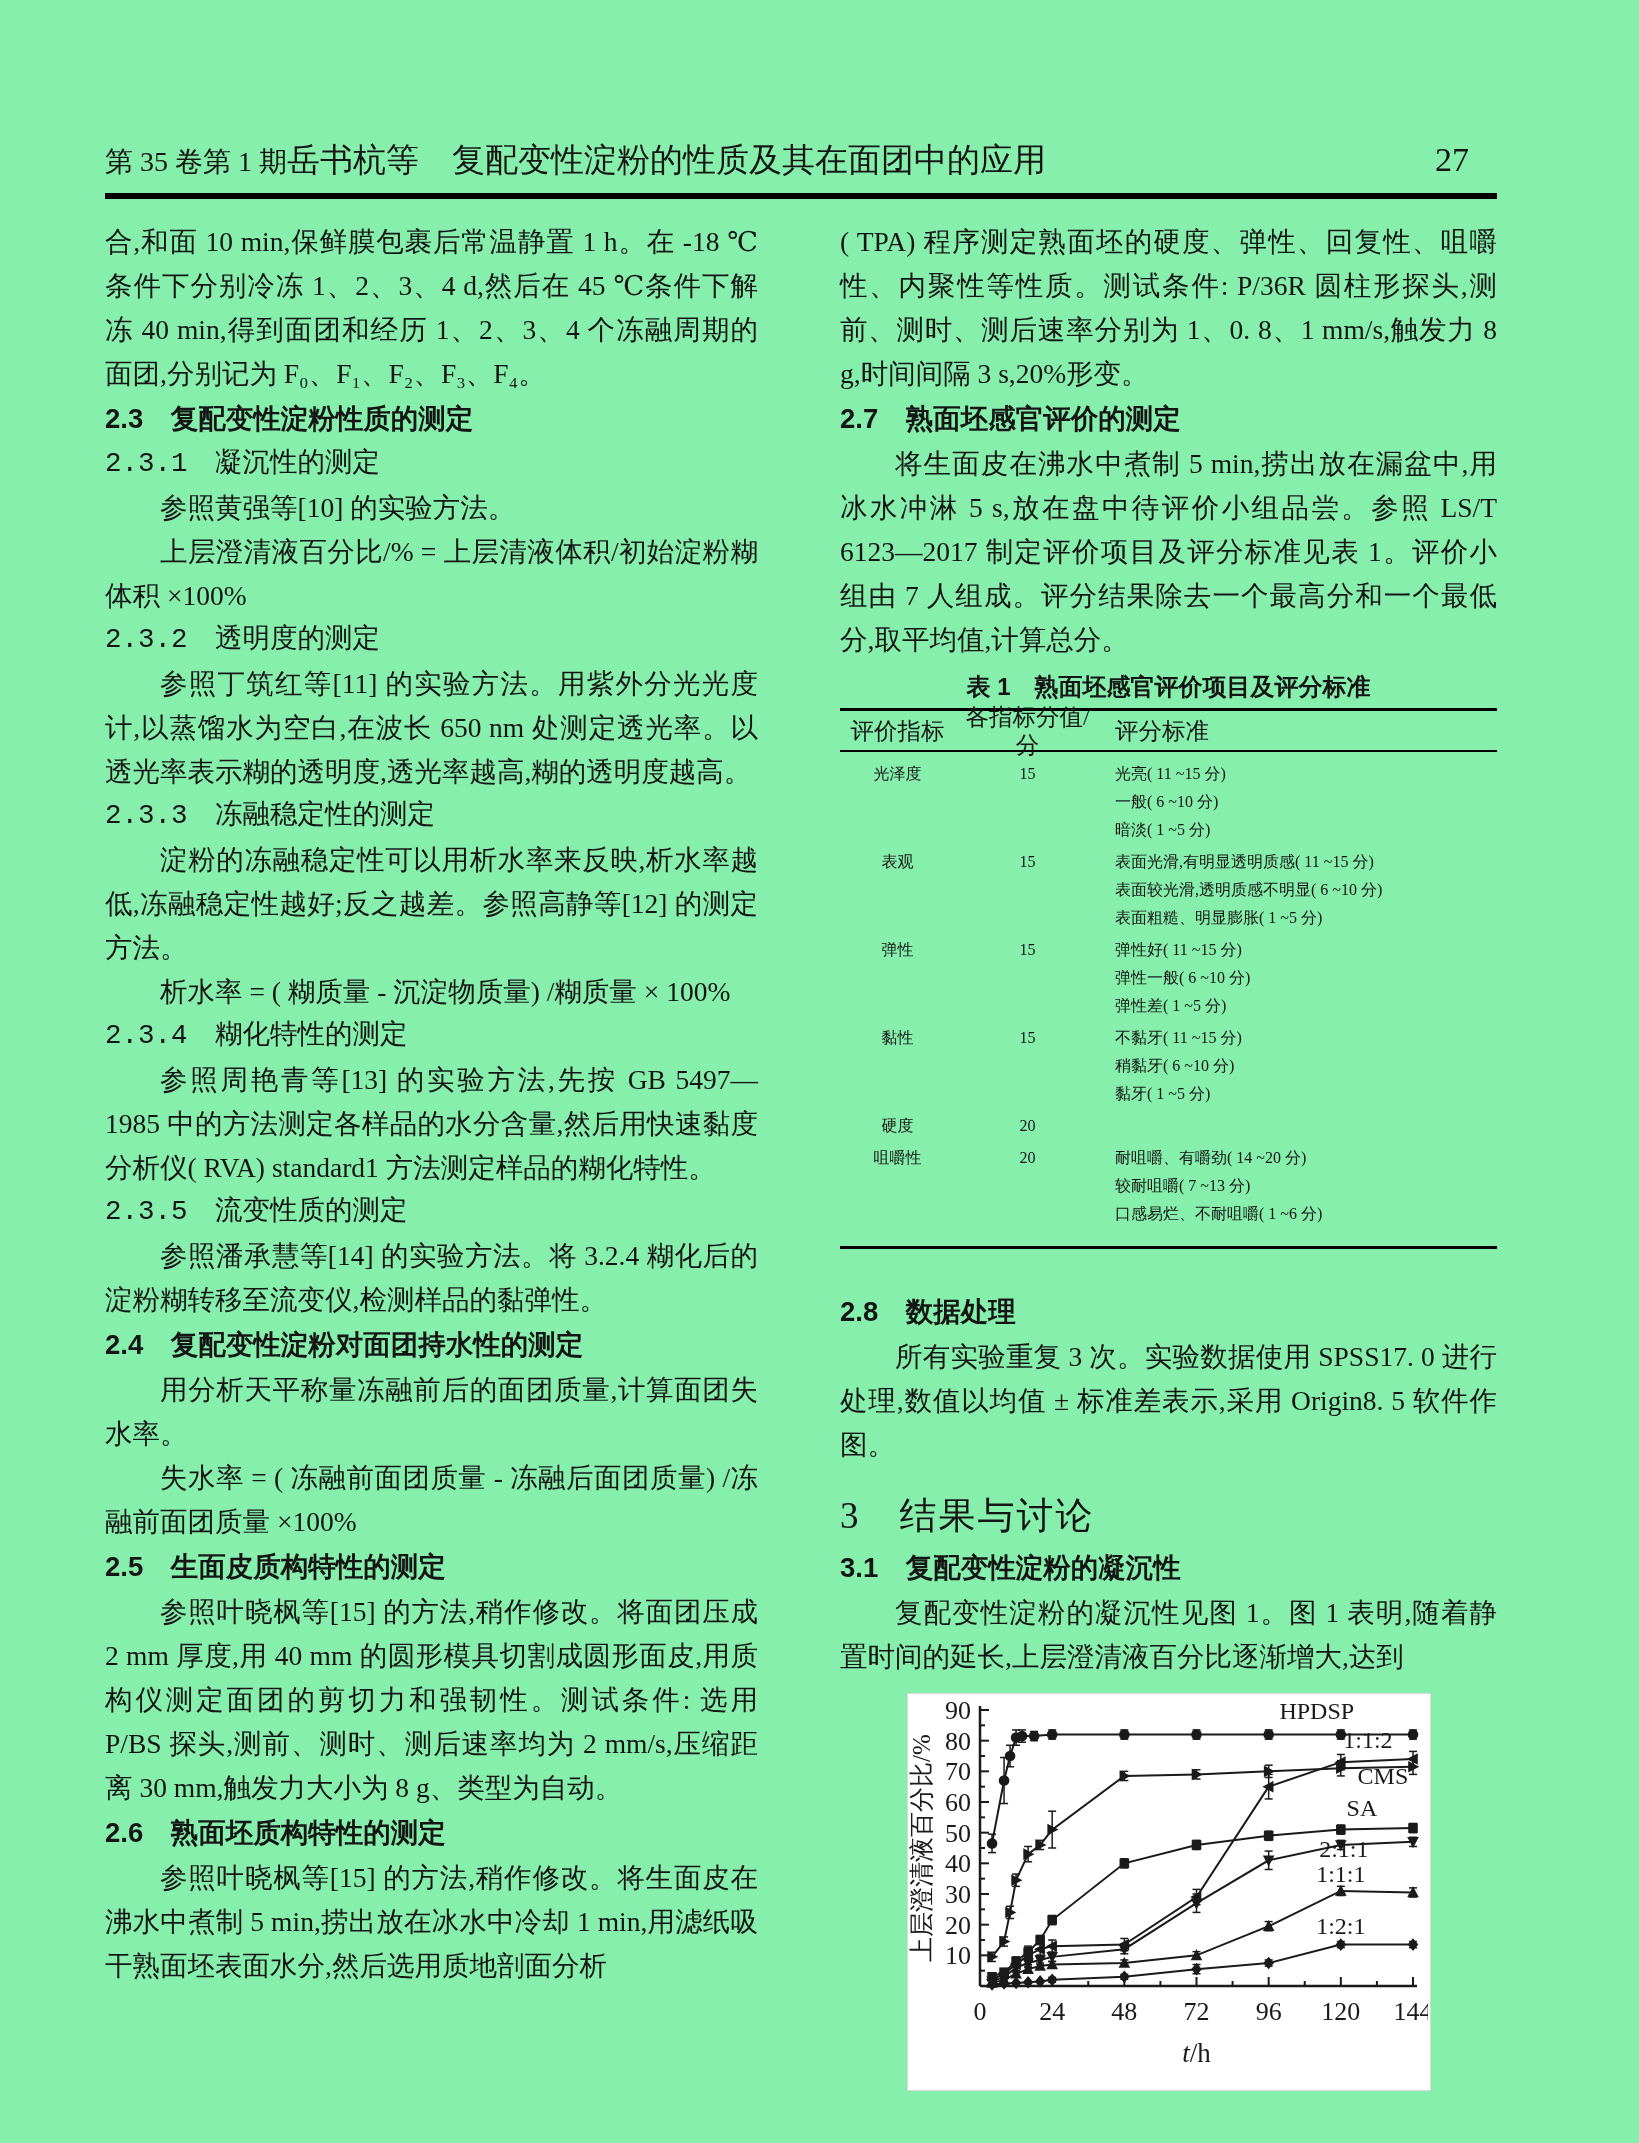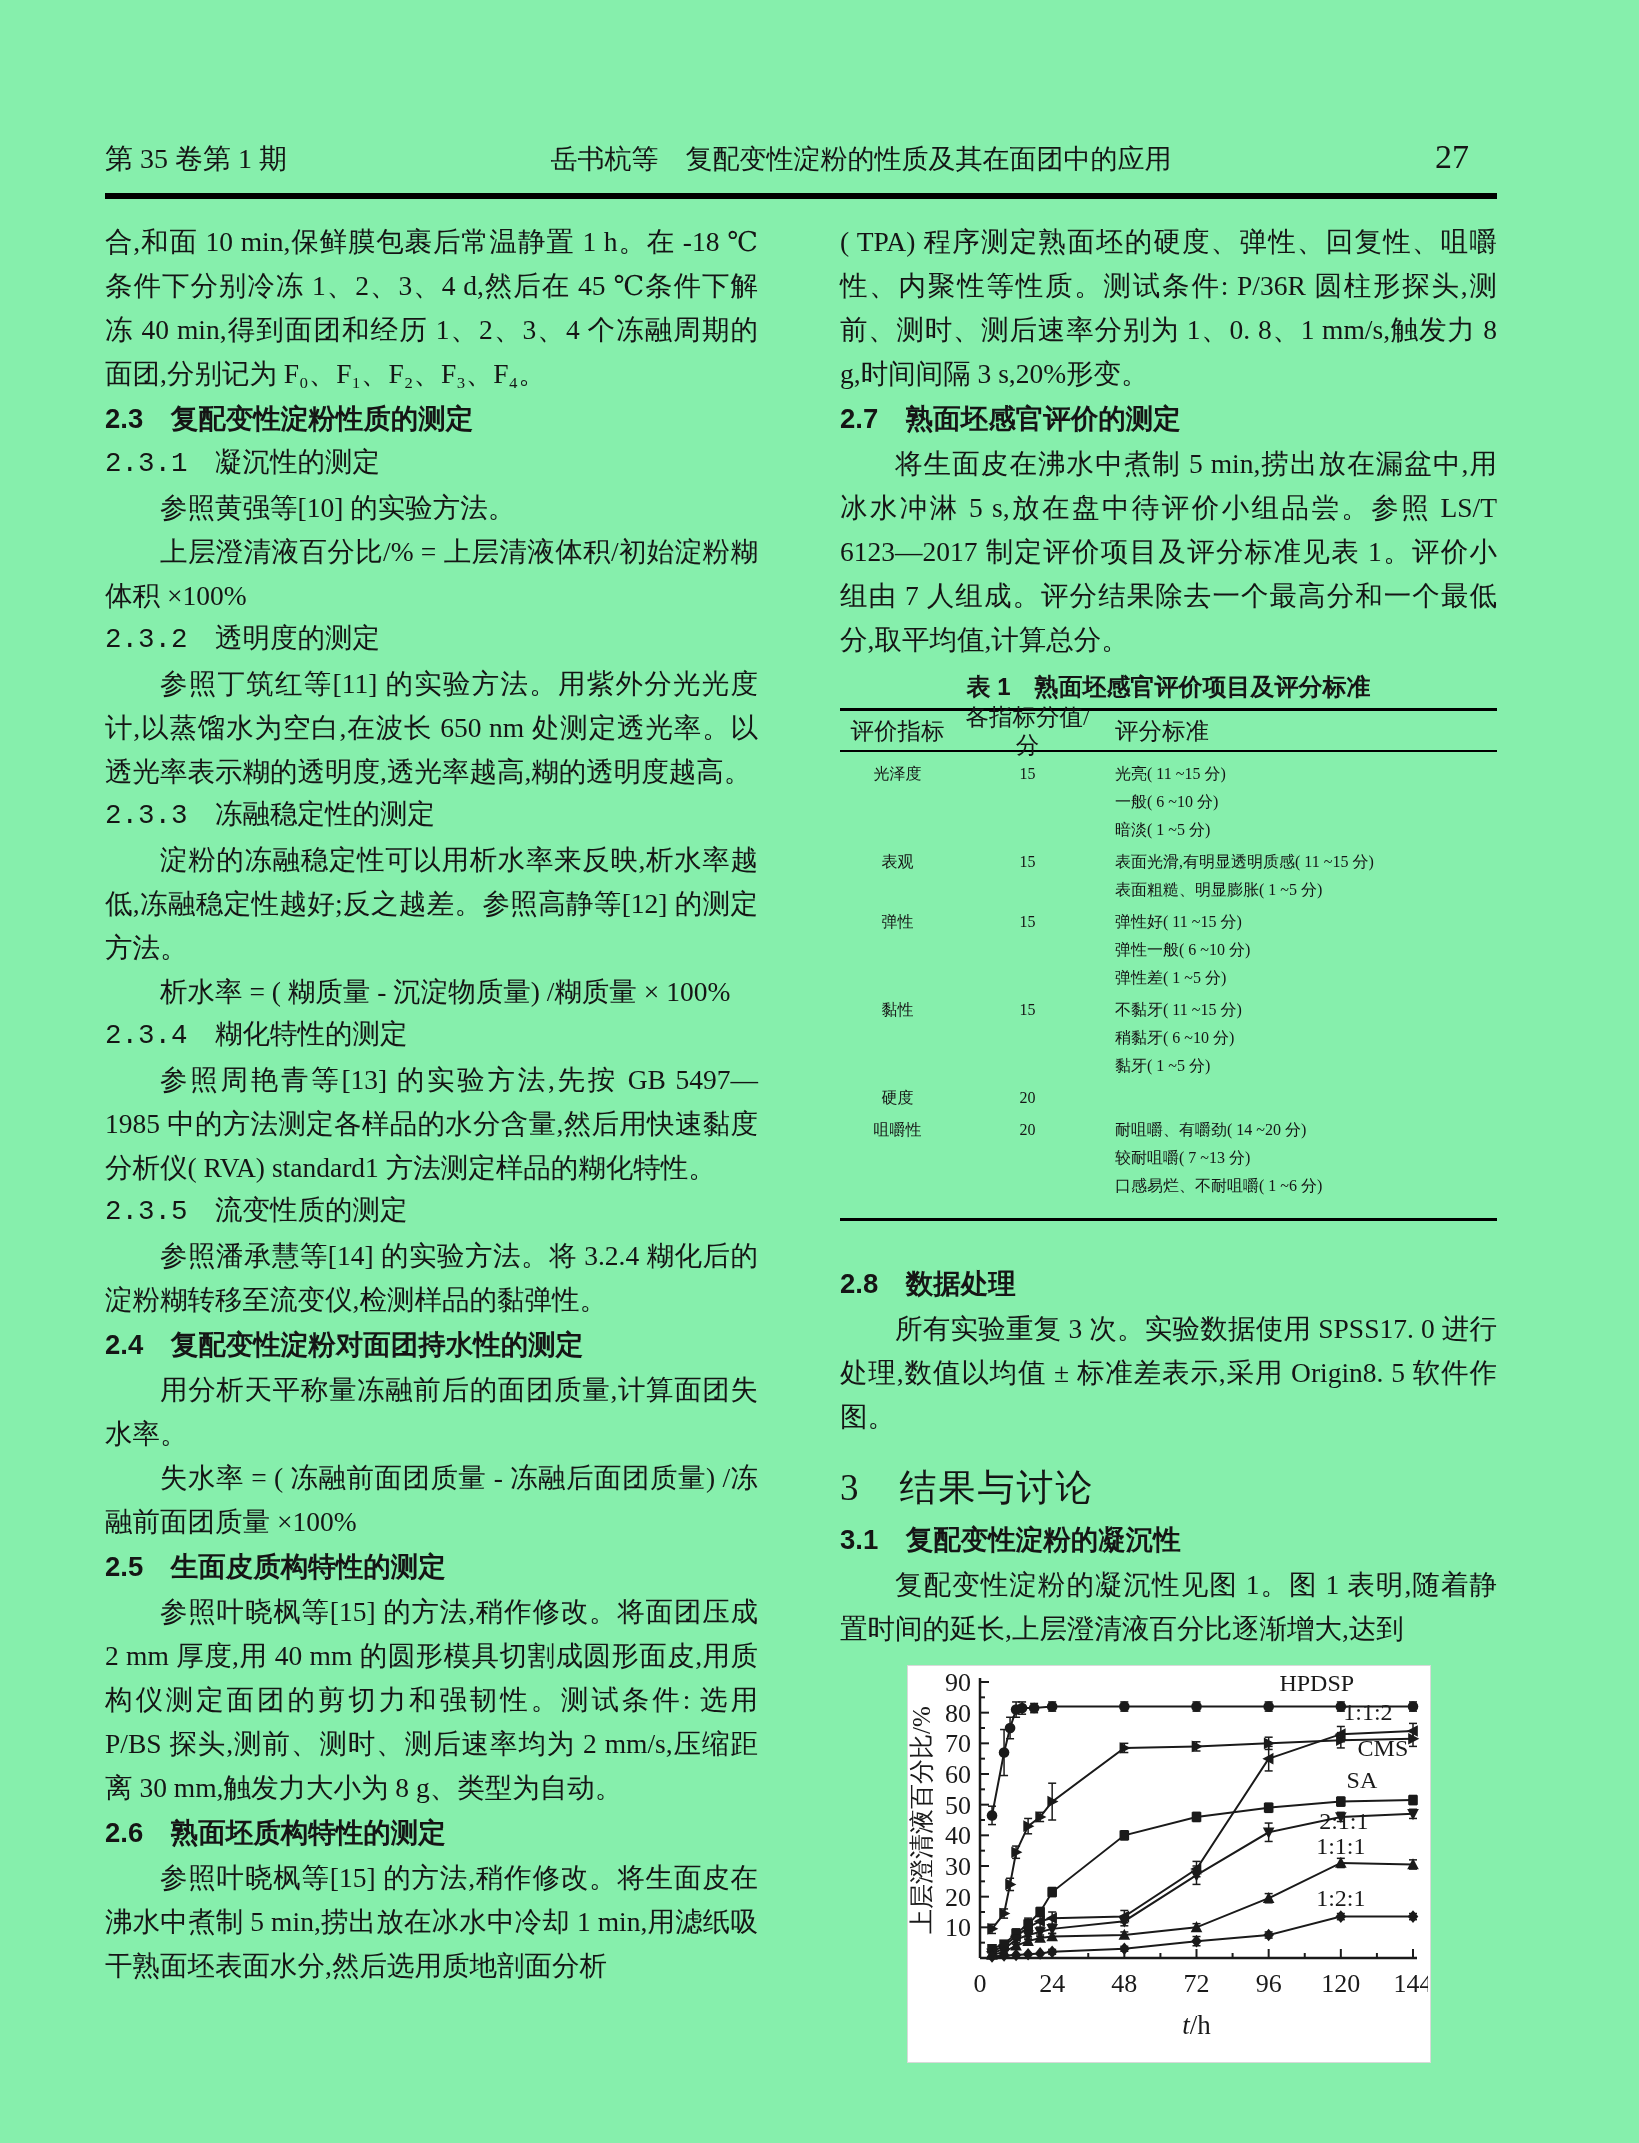--- a/index.html
+++ b/index.html
@@ -7,21 +7,21 @@
   .page{
     position:relative; width:1639px; height:2143px; overflow:hidden;
     background:#86efac; color:#151515;
     font-family:"Liberation Serif","DejaVu Serif",serif;
   }
   .pheader{
     position:absolute; left:105px; top:138px; width:1392px;
     display:flex; align-items:baseline;
   }
   .issue{ font-size:28px; white-space:nowrap; }
-  .htitle{ flex:1; text-align:center; font-size:27px; white-space:nowrap; }
+  .htitle{ flex:1; text-align:left; font-size:33px; white-space:nowrap; }
   .pagenum{ font-size:34px; padding-right:28px; }
   .hrule{
     position:absolute; left:105px; top:193px; width:1392px; height:6px; background:#000;
   }
   .content{
     position:absolute; left:105px; top:220px; width:1392px;
     display:flex; gap:82px;
   }
   .col-left{ width:653px; }
   .col-right{ width:657px; }
@@ -118,20 +118,21 @@
               <div>光亮( 11 ~15 分)</div>
               <div>一般( 6 ~10 分)</div>
               <div>暗淡( 1 ~5 分)</div>
             </div>
           </div>
           <div class="tbl-row">
             <div class="tc1">表观</div>
             <div class="tc2">15</div>
             <div class="tc3 crit">
               <div>表面光滑,有明显透明质感( 11 ~15 分)</div>
+              <div>表面较光滑,透明质感不明显( 6 ~10 分)</div>
               <div>表面粗糙、明显膨胀( 1 ~5 分)</div>
             </div>
           </div>
           <div class="tbl-row">
             <div class="tc1">弹性</div>
             <div class="tc2">15</div>
             <div class="tc3 crit">
               <div>弹性好( 11 ~15 分)</div>
               <div>弹性一般( 6 ~10 分)</div>
               <div>弹性差( 1 ~5 分)</div>

